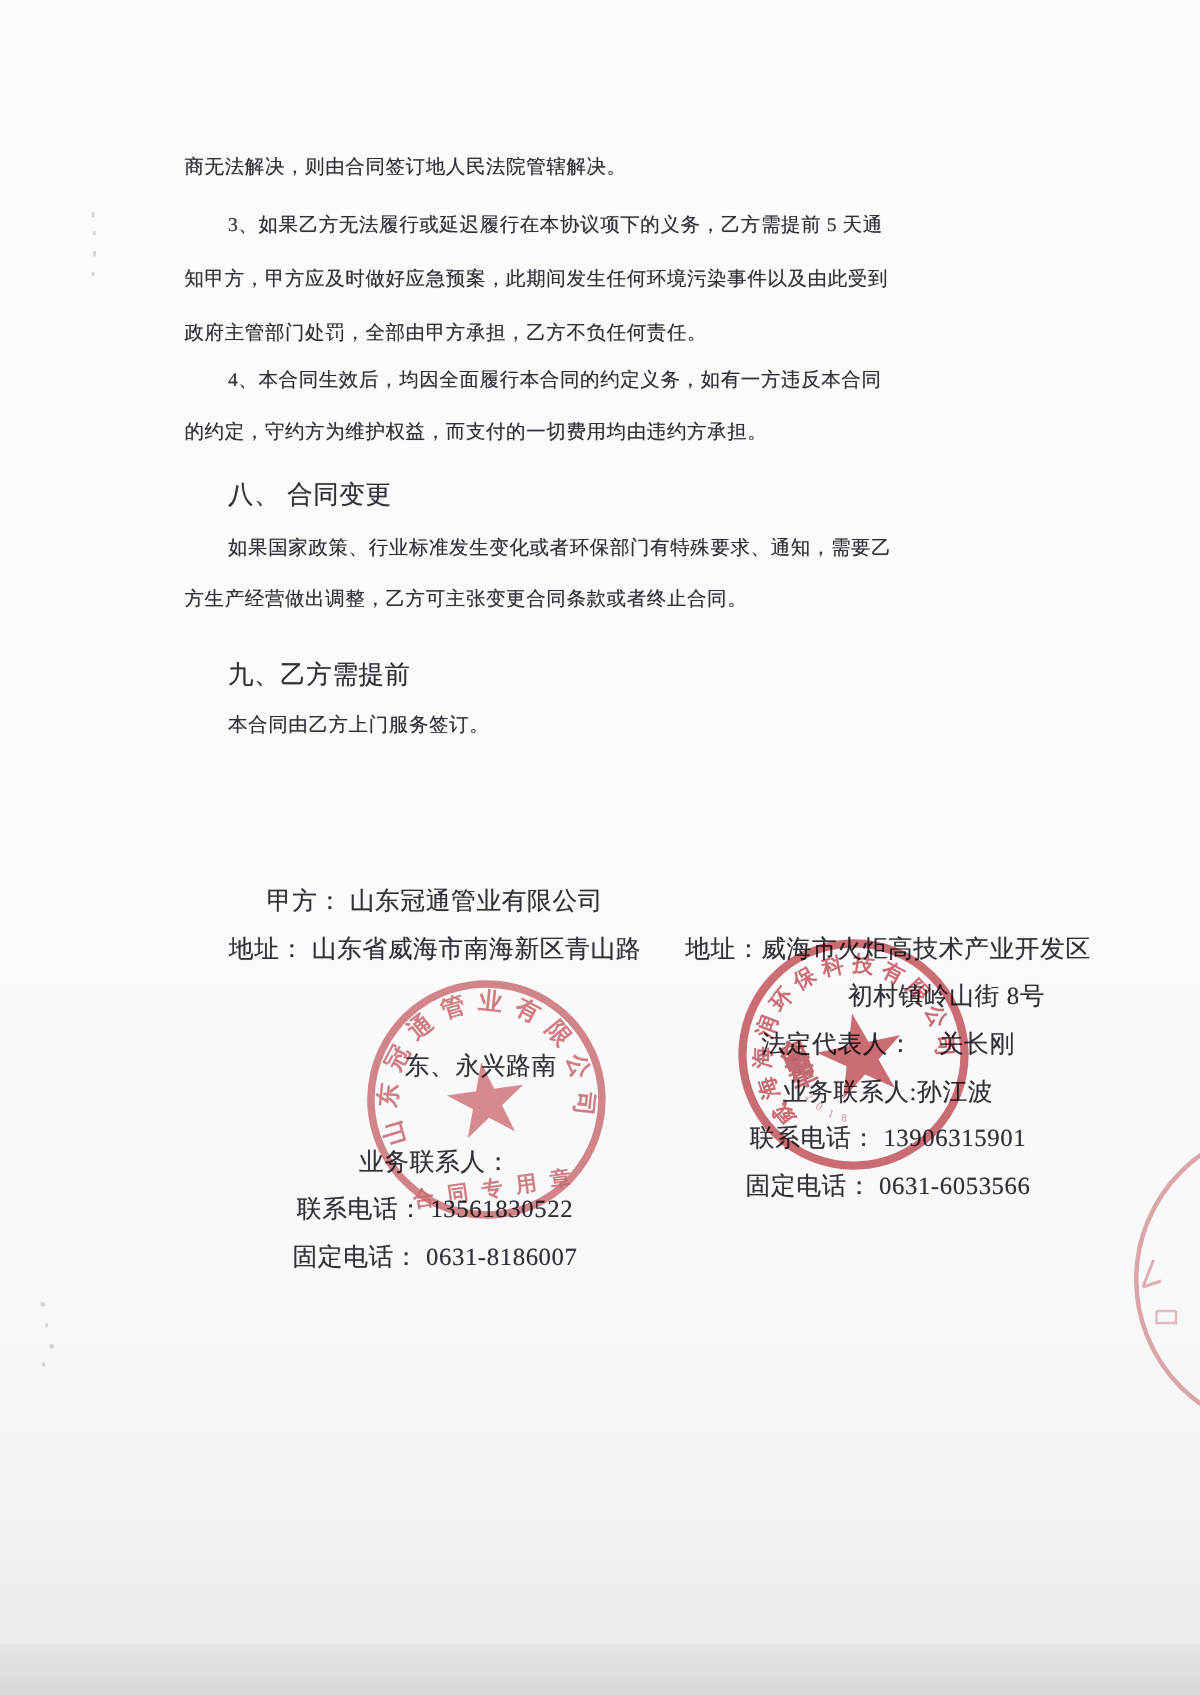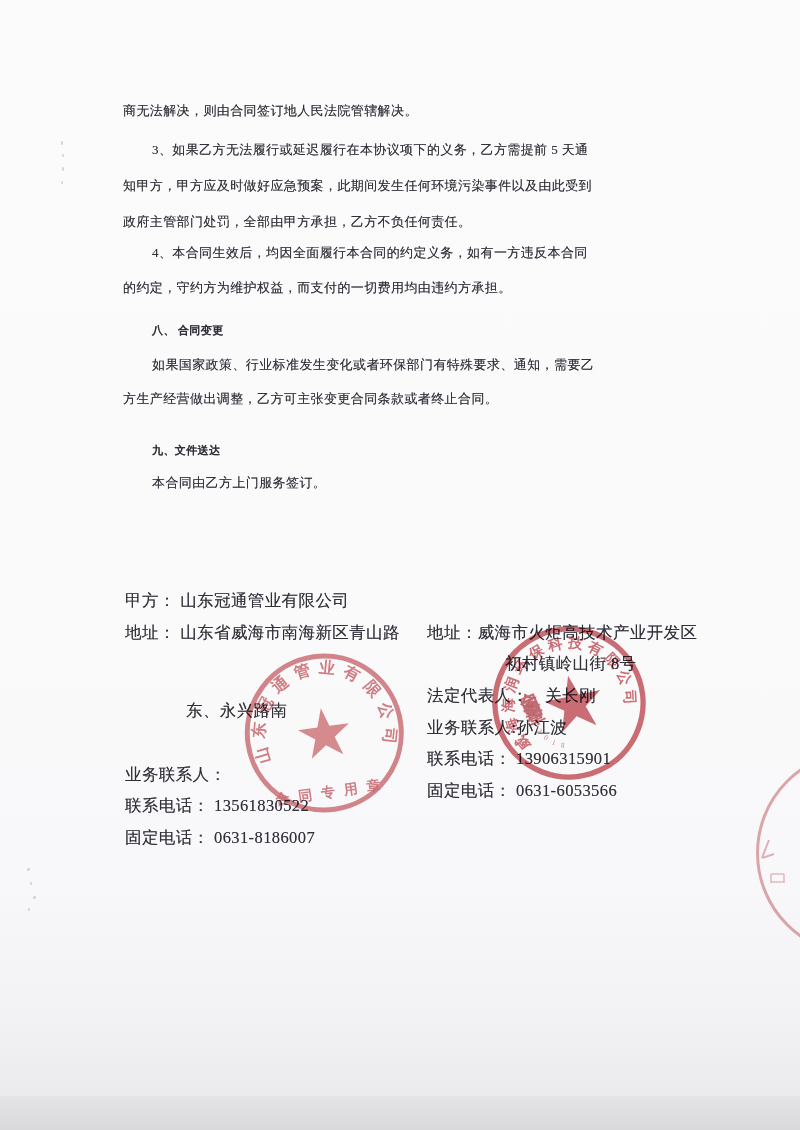--- a/index.html
+++ b/index.html
@@ -9,23 +9,23 @@
     font-family:"Liberation Serif","DejaVu Serif",serif;
     color:#312f38;
   }
   
   .ln{
     position:absolute;left:123px;margin:0;white-space:pre;
     font-size:13px;line-height:26px;letter-spacing:.4px;
     text-shadow:0 0 .5px rgba(49,47,56,.55);
   }
   .ind{left:152px;}
-  .hd{font-weight:bold;font-size:11px;}
+  .hd{font-weight:normal;font-size:17px;}
   
-  .sig-col{position:absolute;top:585px;width:330px;}
+  .sig-col{position:absolute;top:585px;width:330px;text-align:center;}
   .col-a{left:125px;}
   .col-b{left:427px;}
   .srow{
     margin:0;height:31.7px;line-height:31.7px;white-space:pre;
     font-size:16.5px;letter-spacing:.4px;text-shadow:0 0 .5px rgba(49,47,56,.5);
   }
   .ind-a{padding-left:61px;margin-top:47px;}
   .ind-b{padding-left:78px;}
   
   .seal{position:absolute;mix-blend-mode:multiply;}
@@ -80,21 +80,21 @@
   <main>
     <p class="ln" style="top:98px">商无法解决，则由合同签订地人民法院管辖解决。</p>
     <p class="ln ind" style="top:137px">3、如果乙方无法履行或延迟履行在本协议项下的义务，乙方需提前 5 天通</p>
     <p class="ln" style="top:173px">知甲方，甲方应及时做好应急预案，此期间发生任何环境污染事件以及由此受到</p>
     <p class="ln" style="top:209px">政府主管部门处罚，全部由甲方承担，乙方不负任何责任。</p>
     <p class="ln ind" style="top:240px">4、本合同生效后，均因全面履行本合同的约定义务，如有一方违反本合同</p>
     <p class="ln" style="top:275px">的约定，守约方为维护权益，而支付的一切费用均由违约方承担。</p>
     <h2 class="ln ind hd" style="top:317px">八、 合同变更</h2>
     <p class="ln ind" style="top:352px">如果国家政策、行业标准发生变化或者环保部门有特殊要求、通知，需要乙</p>
     <p class="ln" style="top:386px">方生产经营做出调整，乙方可主张变更合同条款或者终止合同。</p>
-    <h2 class="ln ind hd" style="top:437px">九、文件送达</h2>
+    <h2 class="ln ind hd" style="top:437px">九、乙方需提前</h2>
     <p class="ln ind" style="top:470px">本合同由乙方上门服务签订。</p>
   </main>
 
   <section class="sig-col col-a">
     <p class="srow">甲方： 山东冠通管业有限公司</p>
     <p class="srow">地址： 山东省威海市南海新区青山路</p>
     <p class="srow ind-a">东、永兴路南</p>
     <p class="srow"></p>
     <p class="srow">业务联系人：</p>
     <p class="srow">联系电话： 13561830522</p>

